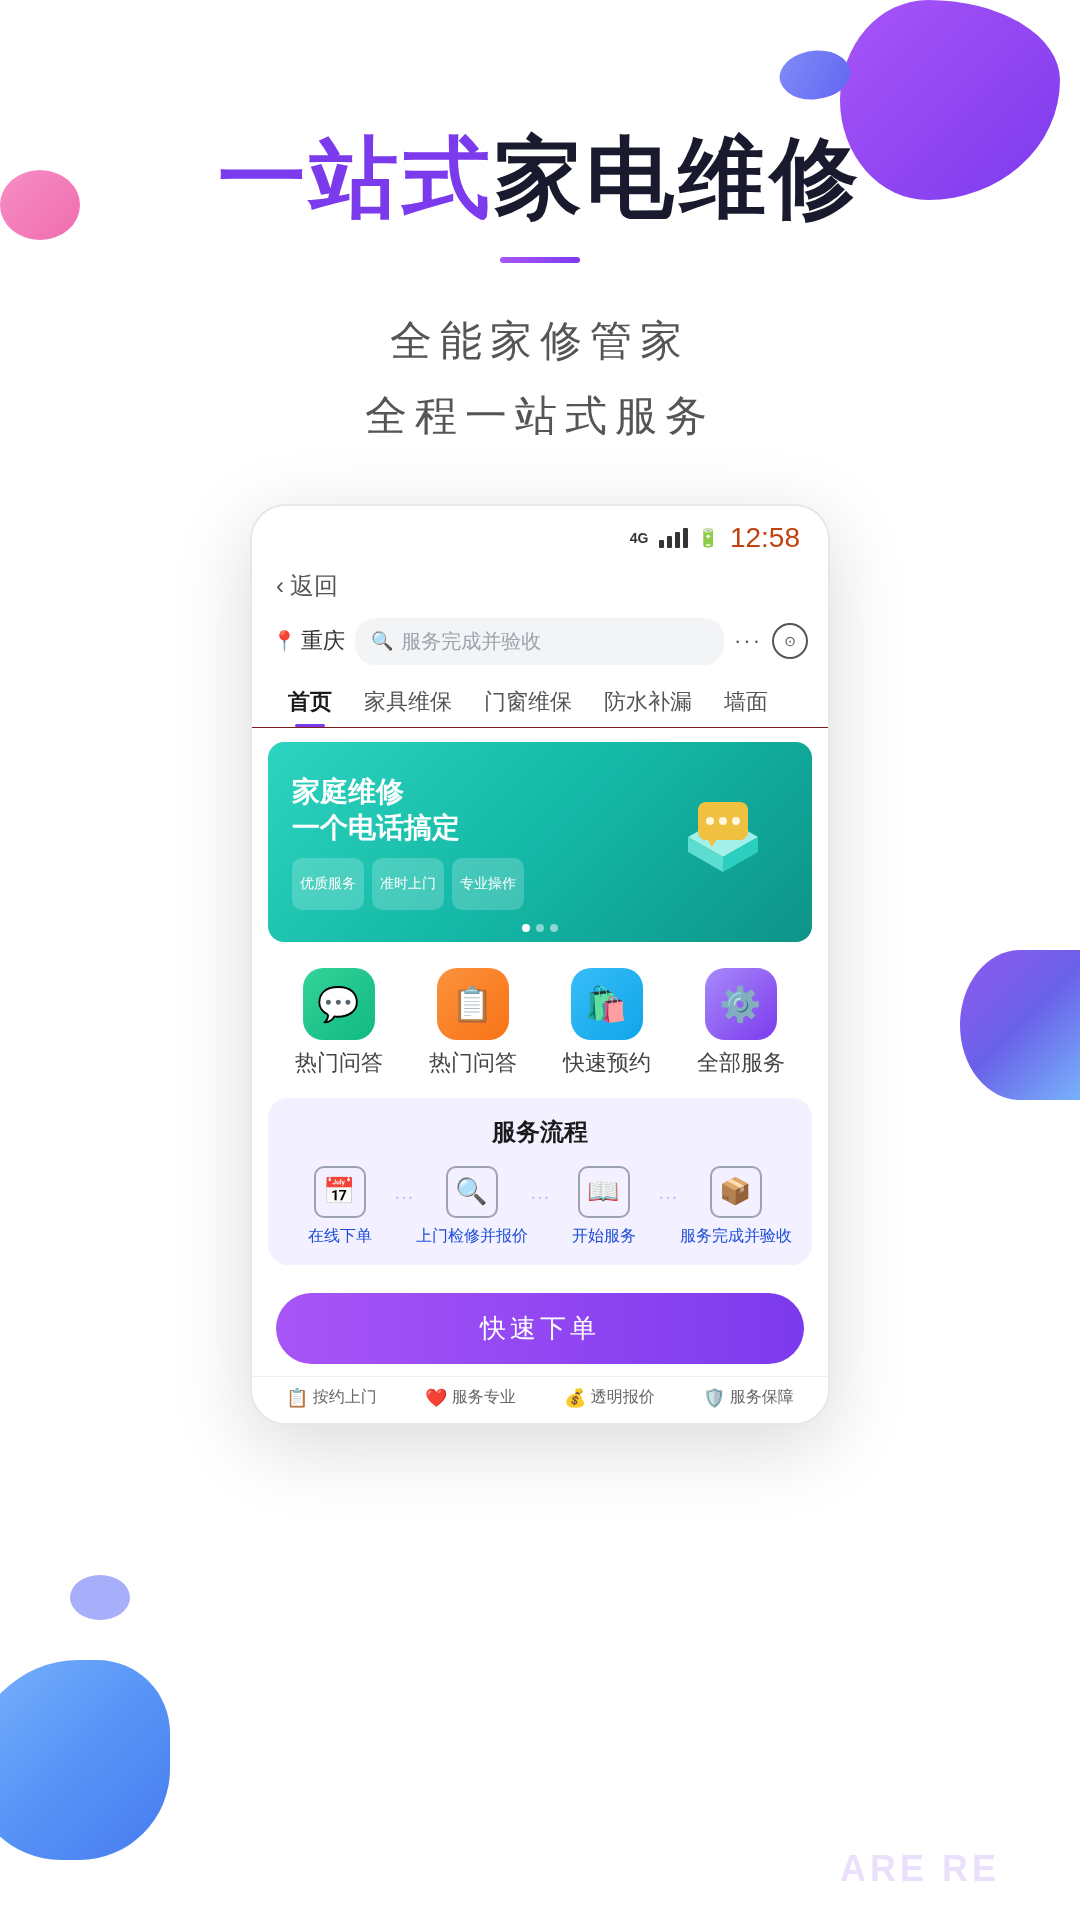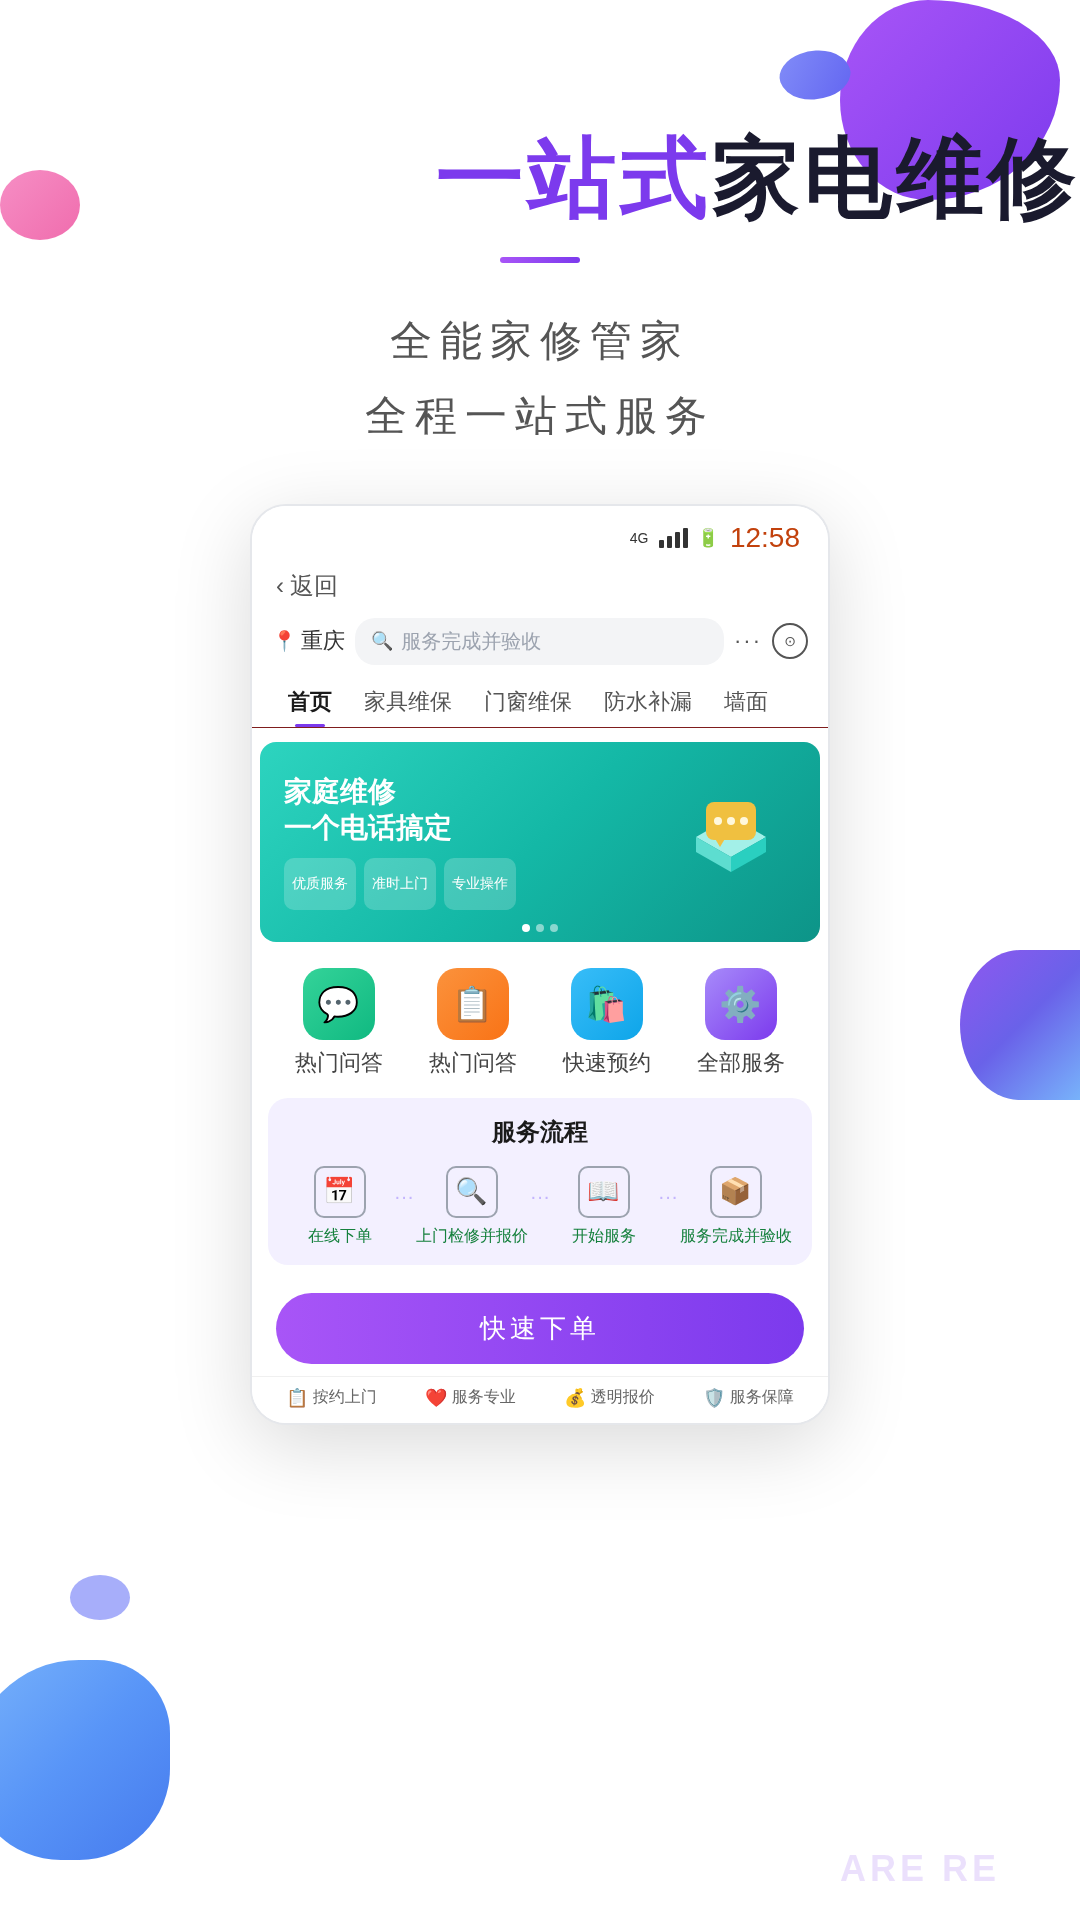--- a/index.html
+++ b/index.html
@@ -67,21 +67,20 @@
       padding-top: 130px;
       position: relative;
       z-index: 2;
     }
     .hero-title {
       font-size: 88px;
       font-weight: 900;
       line-height: 1.1;
       color: #1a1a2e;
       letter-spacing: 4px;
-      text-align: right;
     }
     .hero-title .highlight {
       color: #7c3aed;
     }
     .hero-divider {
       width: 80px;
       height: 6px;
       background: linear-gradient(90deg, #a855f7, #7c3aed);
       border-radius: 3px;
       margin: 30px auto 40px;
@@ -136,21 +135,21 @@
       color: #333;
     }
     .status-time {
       font-size: 28px;
       font-weight: 400;
       color: #c2410c;
     }
     .status-4g {
       font-size: 14px;
       color: #333;
-      font-weight: 400;
+      font-weight: 700;
       margin-left: 16px;
     }
 
     
     .phone-back {
       padding: 8px 24px 8px;
       font-size: 24px;
       color: #555;
       display: flex;
       align-items: center;
@@ -232,21 +231,21 @@
       left: 50%;
       transform: translateX(-50%);
       width: 30px;
       height: 3px;
       background: #7c3aed;
       border-radius: 2px;
     }
 
     
     .phone-banner {
-      margin: 14px 8px 10px;
+      margin: 14px 16px 10px;
       border-radius: 16px;
       background: linear-gradient(135deg, #2dd4bf, #14b8a6, #0d9488);
       height: 200px;
       position: relative;
       overflow: hidden;
       display: flex;
       align-items: center;
       padding: 20px 24px;
     }
     .banner-text-area {
@@ -352,21 +351,21 @@
       border: 2px solid #9ca3af;
       border-radius: 10px;
       display: flex;
       align-items: center;
       justify-content: center;
       font-size: 26px;
       color: #555;
     }
     .flow-label {
       font-size: 16px;
-      color: #15803d;
+      color: #1d4ed8;
       text-align: center;
       white-space: nowrap;
     }
     .flow-arrow {
       color: #c4b5fd;
       font-size: 20px;
       flex-shrink: 0;
       margin: 0 2px;
       padding-bottom: 20px;
     }

